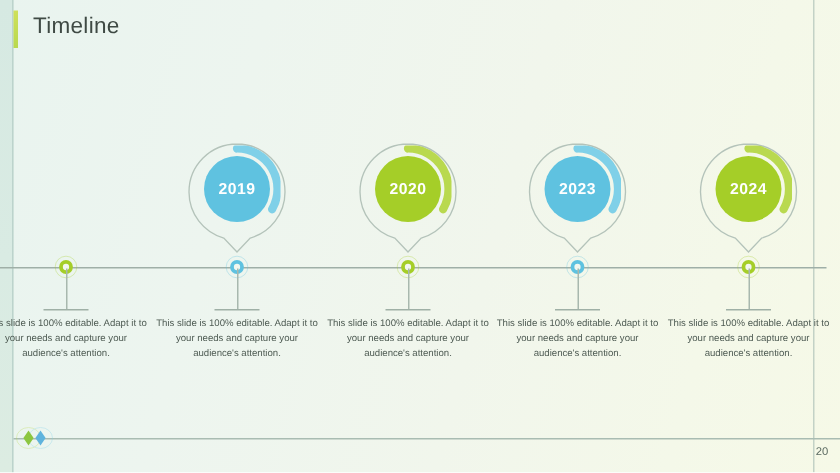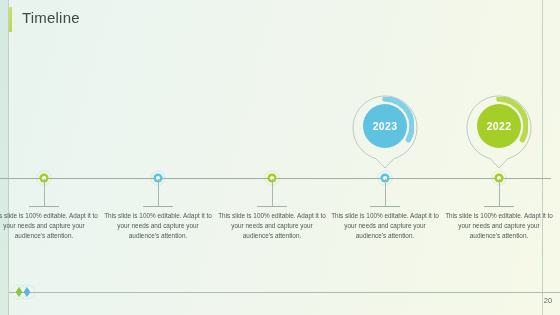--- a/index.html
+++ b/index.html
@@ -189,32 +189,54 @@
       <circle cx="8" cy="8" r="7.2" fill="none" stroke="#a5ce28" stroke-width="0.6" opacity="0.35"></circle>
       <circle cx="8" cy="8" r="4.6" fill="#a5ce28"></circle>
       <circle cx="8" cy="8" r="2.1" fill="#f2f7ef"></circle>
     </svg>
 
     <div class="stem"></div>
     <div class="text-divider"></div>
     <div class="item-text">This slide is 100% editable. Adapt it to your needs and capture your audience's attention.</div>
   </div>
       <div class="item" style="left: 101px;">
+    <div class="pin-wrap">
+      <svg class="pin-outline" viewBox="0 0 66 74">
+        <path d="M33 1 C15.3 1 1 15.3 1 33 C1 47.6 10.8 59.9 24.2 63.7 L33 73 L41.8 63.7 C55.2 59.9 65 47.6 65 33 C65 15.3 50.7 1 33 1 Z" fill="none" stroke="#b4c3ba" stroke-width="0.9"></path>
+      </svg>
+      <svg class="pin-arc" viewBox="0 0 58 58">
+        <path d="M29 2 A27 27 0 0 1 52.4 42.5" fill="none" stroke="#7fd0e8" stroke-width="5.5" stroke-linecap="round"></path>
+      </svg>
+      <div class="pin-disc" style="background:#5fc2e0">
+        <span>2019</span>
+      </div>
+    </div>
 
     <svg class="axis-dot" viewBox="0 0 16 16">
       <circle cx="8" cy="8" r="7.2" fill="none" stroke="#5fc2e0" stroke-width="0.6" opacity="0.35"></circle>
       <circle cx="8" cy="8" r="4.6" fill="#5fc2e0"></circle>
       <circle cx="8" cy="8" r="2.1" fill="#f2f7ef"></circle>
     </svg>
 
     <div class="stem"></div>
     <div class="text-divider"></div>
     <div class="item-text">This slide is 100% editable. Adapt it to your needs and capture your audience's attention.</div>
   </div>
       <div class="item" style="left: 215px;">
+    <div class="pin-wrap">
+      <svg class="pin-outline" viewBox="0 0 66 74">
+        <path d="M33 1 C15.3 1 1 15.3 1 33 C1 47.6 10.8 59.9 24.2 63.7 L33 73 L41.8 63.7 C55.2 59.9 65 47.6 65 33 C65 15.3 50.7 1 33 1 Z" fill="none" stroke="#b4c3ba" stroke-width="0.9"></path>
+      </svg>
+      <svg class="pin-arc" viewBox="0 0 58 58">
+        <path d="M29 2 A27 27 0 0 1 52.4 42.5" fill="none" stroke="#b9d94f" stroke-width="5.5" stroke-linecap="round"></path>
+      </svg>
+      <div class="pin-disc" style="background:#a5ce28">
+        <span>2020</span>
+      </div>
+    </div>
 
     <svg class="axis-dot" viewBox="0 0 16 16">
       <circle cx="8" cy="8" r="7.2" fill="none" stroke="#a5ce28" stroke-width="0.6" opacity="0.35"></circle>
       <circle cx="8" cy="8" r="4.6" fill="#a5ce28"></circle>
       <circle cx="8" cy="8" r="2.1" fill="#f2f7ef"></circle>
     </svg>
 
     <div class="stem"></div>
     <div class="text-divider"></div>
     <div class="item-text">This slide is 100% editable. Adapt it to your needs and capture your audience's attention.</div>
@@ -244,21 +266,21 @@
   </div>
       <div class="item" style="left: 442px;">
     <div class="pin-wrap">
       <svg class="pin-outline" viewBox="0 0 66 74">
         <path d="M33 1 C15.3 1 1 15.3 1 33 C1 47.6 10.8 59.9 24.2 63.7 L33 73 L41.8 63.7 C55.2 59.9 65 47.6 65 33 C65 15.3 50.7 1 33 1 Z" fill="none" stroke="#b4c3ba" stroke-width="0.9"></path>
       </svg>
       <svg class="pin-arc" viewBox="0 0 58 58">
         <path d="M29 2 A27 27 0 0 1 52.4 42.5" fill="none" stroke="#b9d94f" stroke-width="5.5" stroke-linecap="round"></path>
       </svg>
       <div class="pin-disc" style="background:#a5ce28">
-        <span>2022</span>
+        <span>2024</span>
       </div>
     </div>
 
     <svg class="axis-dot" viewBox="0 0 16 16">
       <circle cx="8" cy="8" r="7.2" fill="none" stroke="#a5ce28" stroke-width="0.6" opacity="0.35"></circle>
       <circle cx="8" cy="8" r="4.6" fill="#a5ce28"></circle>
       <circle cx="8" cy="8" r="2.1" fill="#f2f7ef"></circle>
     </svg>
 
     <div class="stem"></div>

